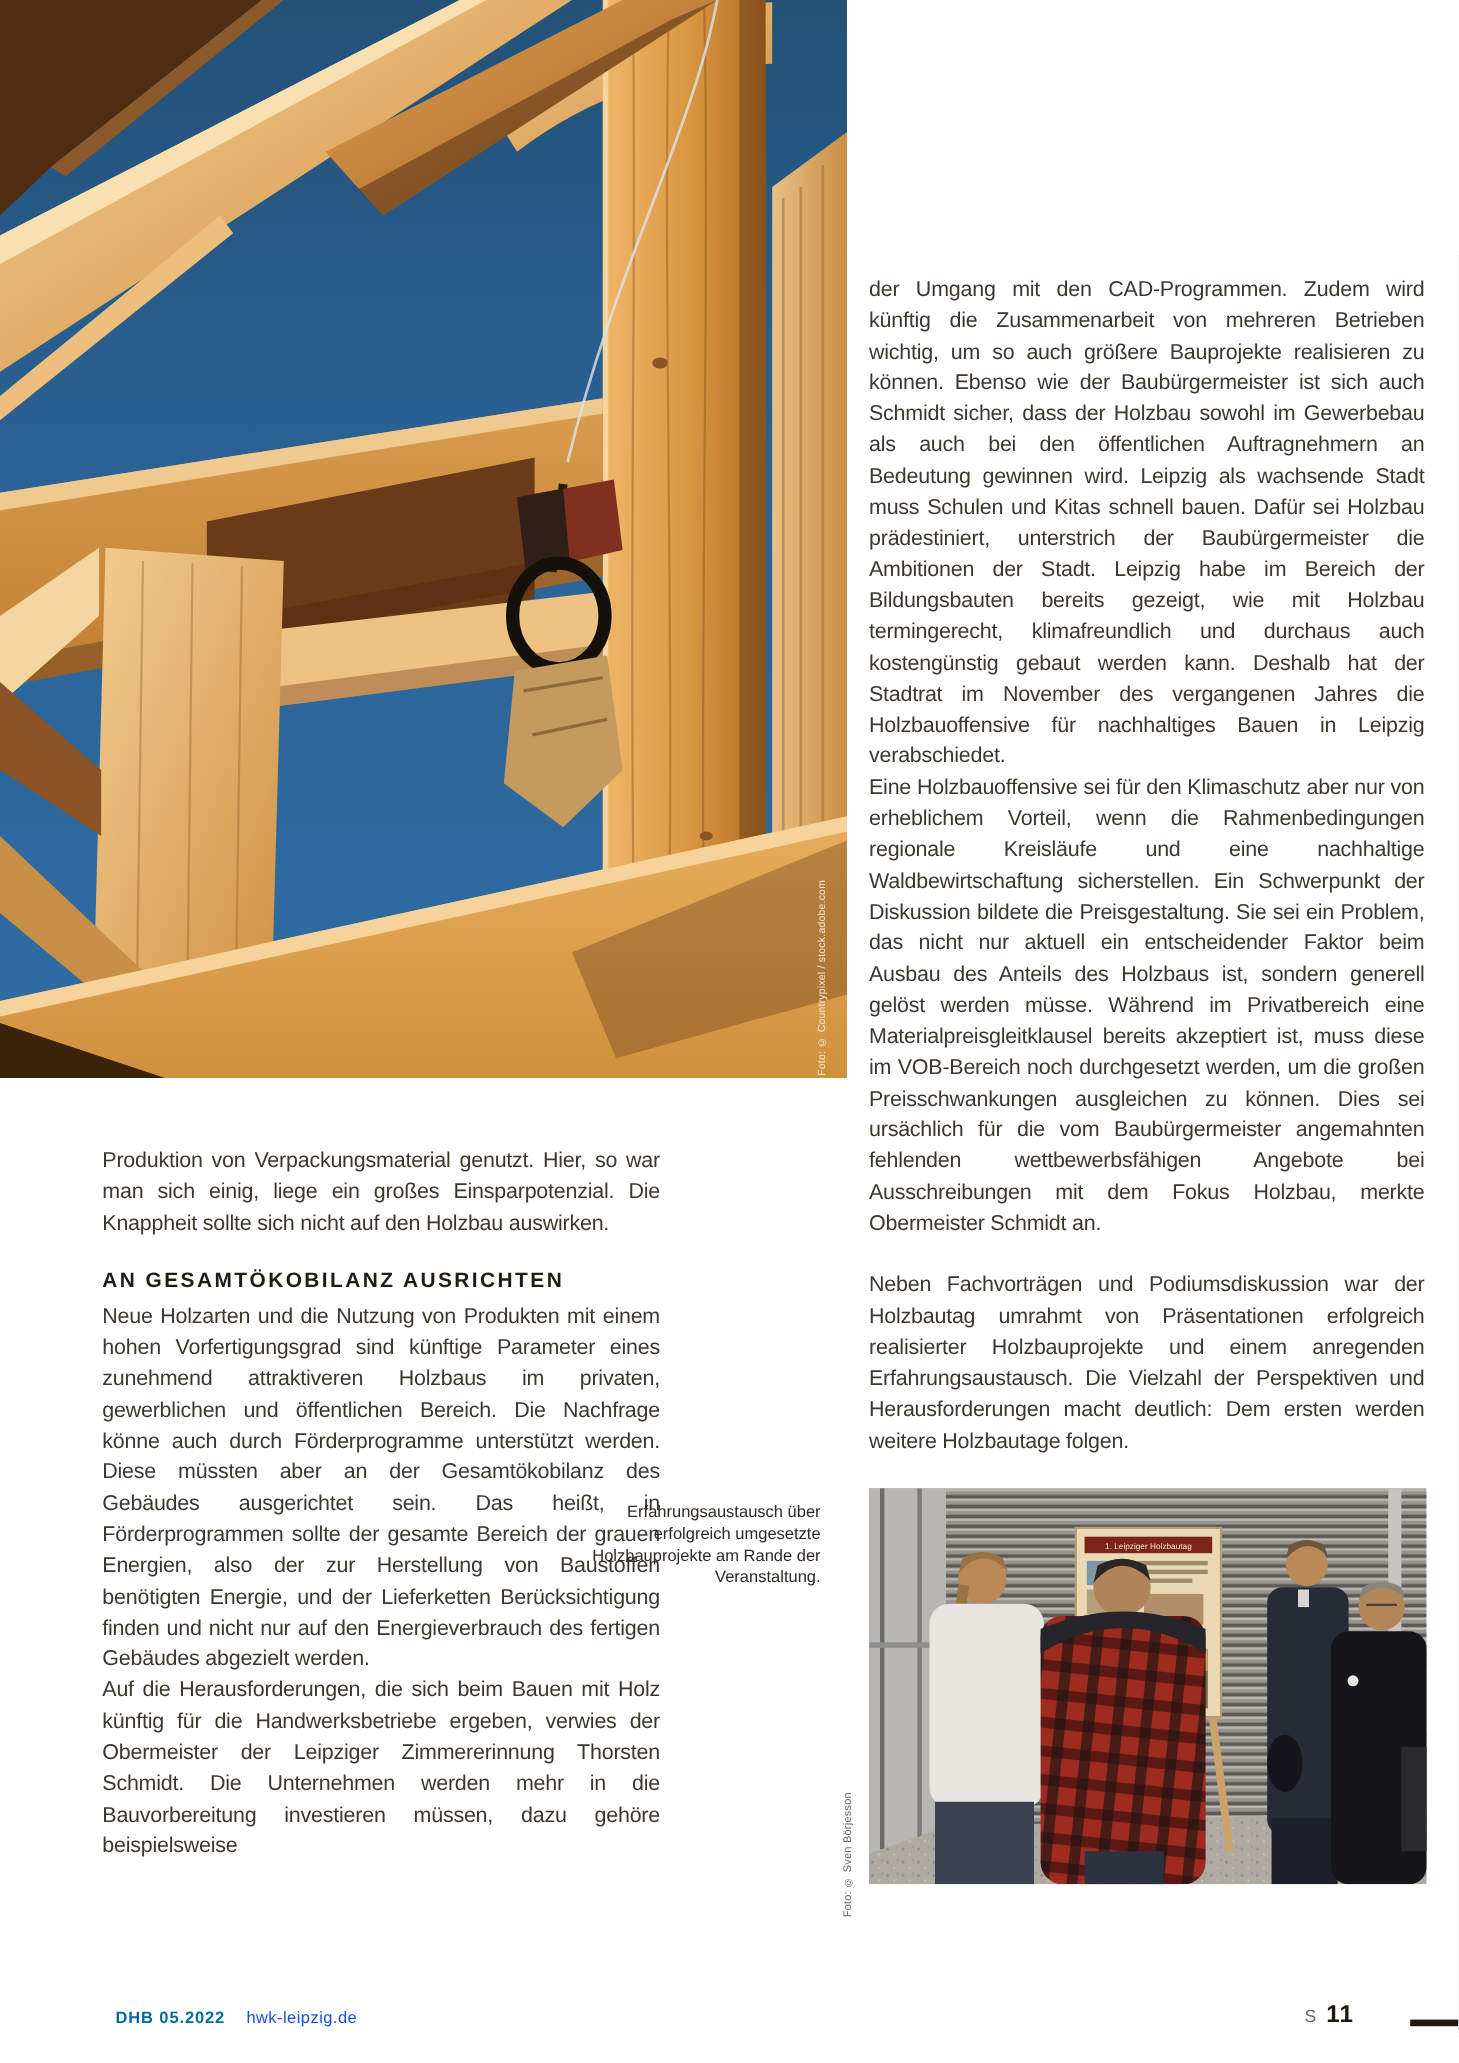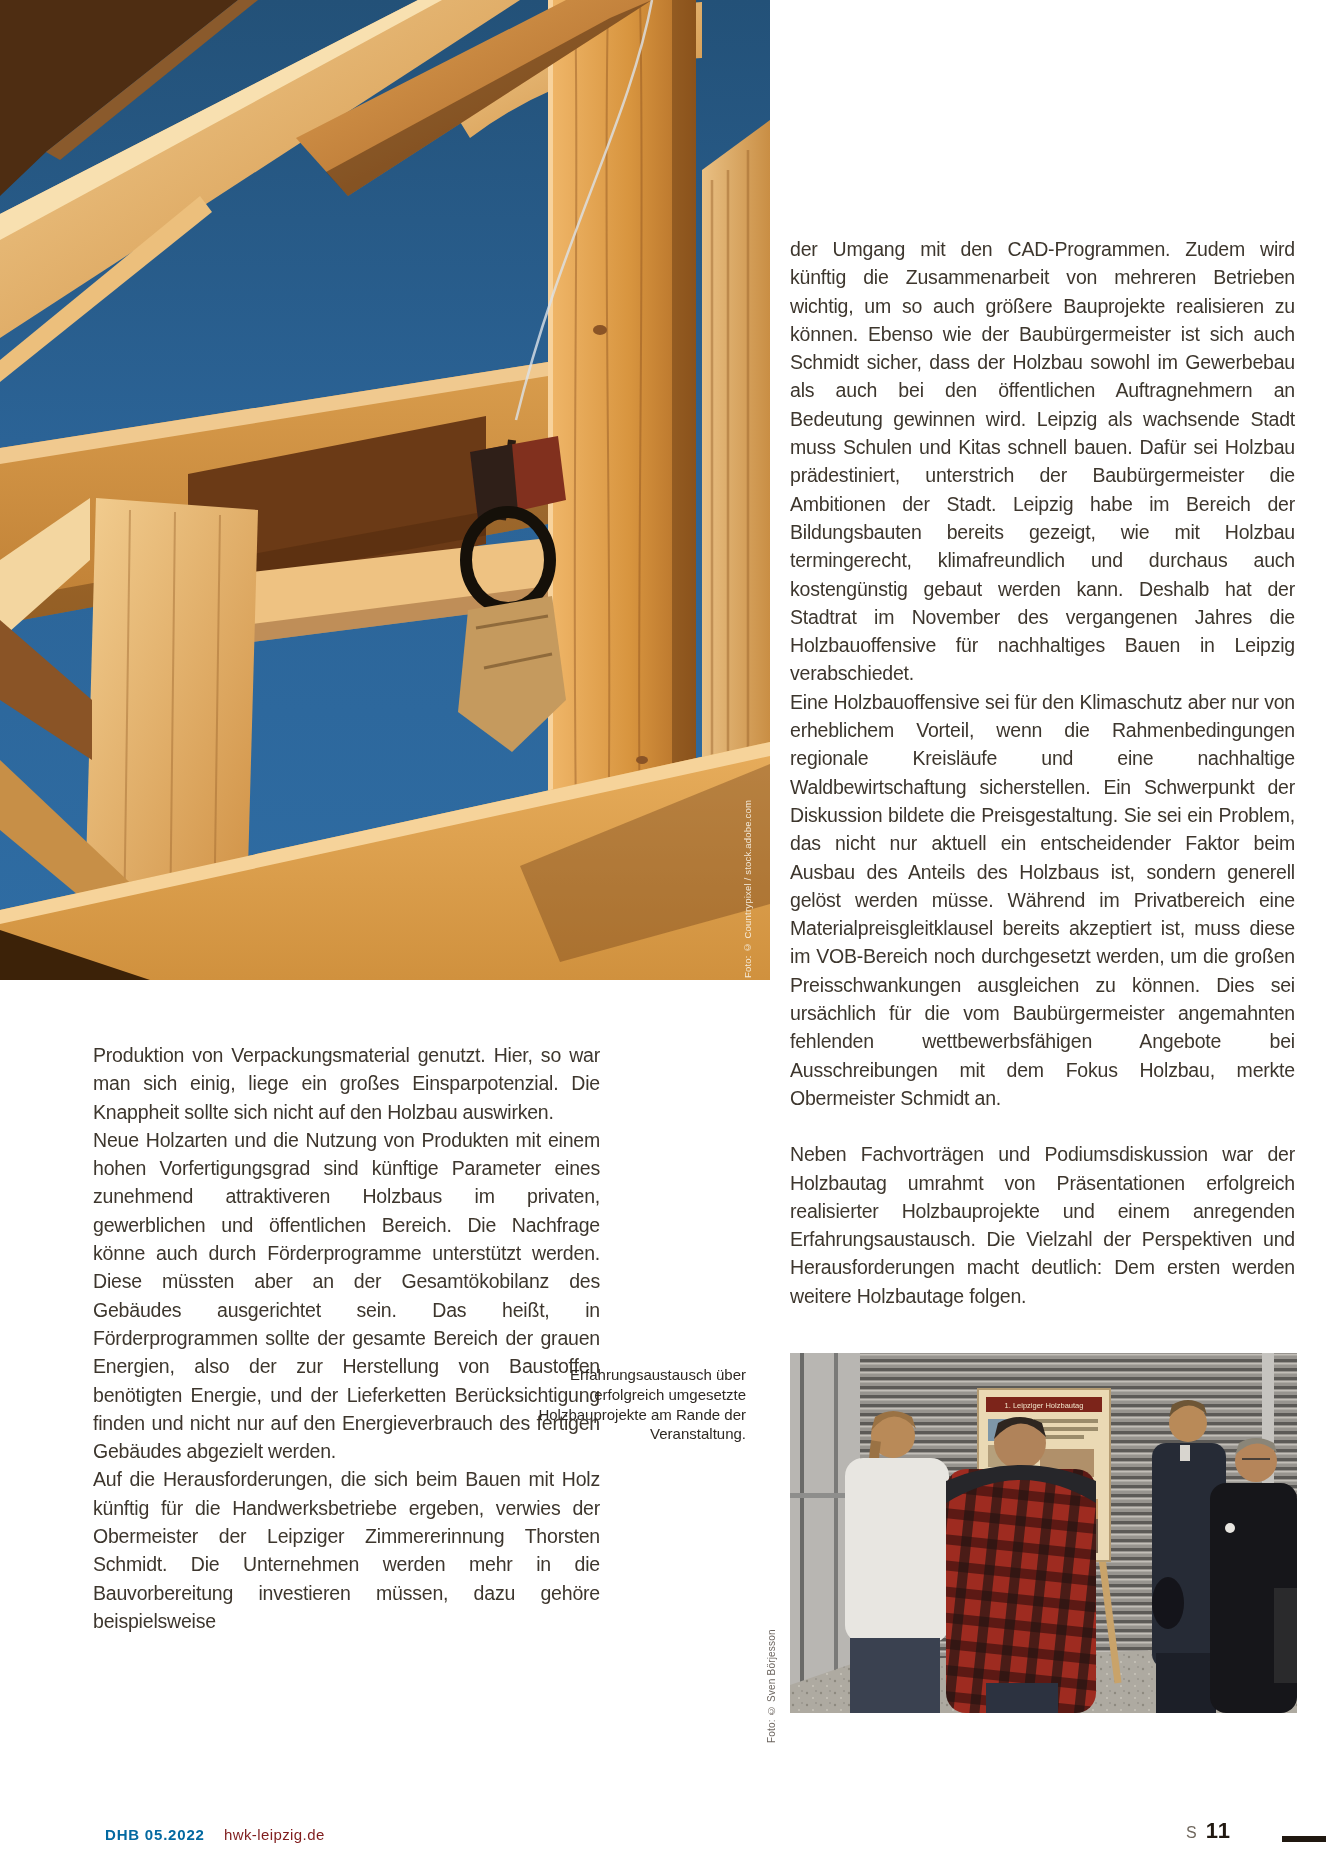--- a/index.html
+++ b/index.html
@@ -13,39 +13,39 @@
   .photo-top svg,.photo-bottom svg{display:block;width:100%;height:100%;}
   
   .vcredit{
     position:absolute;writing-mode:vertical-rl;transform:rotate(180deg);
     font-size:9.5px;letter-spacing:.2px;white-space:nowrap;
   }
   .vcredit-top{left:742px;top:808px;height:170px;color:rgba(248,242,230,.93);}
   .vcredit-bottom{left:766px;top:1618px;height:125px;color:#6d6660;font-size:10px;}
   
   .col{position:absolute;}
-  .col-right{left:790px;top:235px;width:505px;}
+  .col-right{left:790px;top:249px;width:505px;}
   .col-left{left:93px;top:1041px;width:507px;}
   p.body{
     margin:0;text-align:justify;font-size:19.5px;line-height:28.3px;
     color:#3d362d;letter-spacing:-0.2px;
   }
   p.para-gap{margin-top:28px;}
   h3.sec{
     margin:27px 0 6px 0;font-size:19px;line-height:24px;font-weight:bold;
     letter-spacing:2.2px;color:#221b12;
   }
   
   .caption{
     position:absolute;right:580px;top:1352px;width:215px;text-align:right;
     font-weight:normal;font-size:15px;line-height:19.8px;color:#2e2822;margin-top:13px;
   }
   
   .footer-issue{position:absolute;left:105px;top:1826px;font-size:15px;font-weight:bold;letter-spacing:.8px;color:#0369a1;}
-  .footer-site{position:absolute;left:224px;top:1826px;font-size:15px;letter-spacing:.4px;color:#7f1d1d;}
+  .footer-site{position:absolute;left:224px;top:1826px;font-size:15px;letter-spacing:.4px;color:#1d4ed8;}
   .footer-page{position:absolute;left:1186px;top:1818px;}
   .footer-page .s{font-size:16px;color:#6f675d;}
   .footer-page .num{font-size:22px;font-weight:bold;color:#201810;margin-left:9px;letter-spacing:1px;}
   .page-bar{position:absolute;left:1282px;top:1836px;width:44px;height:6px;background:#201810;}
 </style>
 </head>
 <body>
 
 <div class="page">
 
@@ -159,20 +159,21 @@
   </div>
 
   <div class="col col-right">
     <p class="body">der Umgang mit den CAD-Programmen. Zudem wird künftig die Zusammenarbeit von mehreren Betrieben wichtig, um so auch größere Bauprojekte realisieren zu können. Ebenso wie der Baubürgermeister ist sich auch Schmidt sicher, dass der Holzbau sowohl im Gewerbebau als auch bei den öffentlichen Auftragnehmern an Bedeutung gewinnen wird. Leipzig als wachsende Stadt muss Schulen und Kitas schnell bauen. Dafür sei Holzbau prädestiniert, unterstrich der Baubürgermeister die Ambitionen der Stadt. Leipzig habe im Bereich der Bildungsbauten bereits gezeigt, wie mit Holzbau termingerecht, klimafreundlich und durchaus auch kostengünstig gebaut werden kann. Deshalb hat der Stadtrat im November des vergangenen Jahres die Holzbauoffensive für nachhaltiges Bauen in Leipzig verabschiedet.</p>
     <p class="body">Eine Holzbauoffensive sei für den Klimaschutz aber nur von erheblichem Vorteil, wenn die Rahmenbedingungen regionale Kreisläufe und eine nachhaltige Waldbewirtschaftung sicherstellen. Ein Schwerpunkt der Diskussion bildete die Preisgestaltung. Sie sei ein Problem, das nicht nur aktuell ein entscheidender Faktor beim Ausbau des Anteils des Holzbaus ist, sondern generell gelöst werden müsse. Während im Privatbereich eine Materialpreisgleitklausel bereits akzeptiert ist, muss diese im VOB-Bereich noch durchgesetzt werden, um die großen Preisschwankungen ausgleichen zu können. Dies sei ursächlich für die vom Baubürgermeister angemahnten fehlenden wettbewerbsfähigen Angebote bei Ausschreibungen mit dem Fokus Holzbau, merkte Obermeister Schmidt an.</p>
     <p class="body para-gap">Neben Fachvorträgen und Podiumsdiskussion war der Holzbautag umrahmt von Präsentationen erfolgreich realisierter Holzbauprojekte und einem anregenden Erfahrungsaustausch. Die Vielzahl der Perspektiven und Herausforderungen macht deutlich: Dem ersten werden weitere Holzbautage folgen.</p>
   </div>
 
   <div class="col col-left">
     <p class="body">Produktion von Verpackungsmaterial genutzt. Hier, so war man sich einig, liege ein großes Einsparpotenzial. Die Knappheit sollte sich nicht auf den Holzbau auswirken.</p>
+    <h3 class="sec">AN GESAMTÖKOBILANZ AUSRICHTEN</h3>
     <p class="body">Neue Holzarten und die Nutzung von Produkten mit einem hohen Vorfertigungsgrad sind künftige Parameter eines zunehmend attraktiveren Holzbaus im privaten, gewerblichen und öffentlichen Bereich. Die Nachfrage könne auch durch Förderprogramme unterstützt werden. Diese müssten aber an der Gesamtökobilanz des Gebäudes ausgerichtet sein. Das heißt, in Förderprogrammen sollte der gesamte Bereich der grauen Energien, also der zur Herstellung von Baustoffen benötigten Energie, und der Lieferketten Berücksichtigung finden und nicht nur auf den Energieverbrauch des fertigen Gebäudes abgezielt werden.</p>
     <p class="body">Auf die Herausforderungen, die sich beim Bauen mit Holz künftig für die Handwerksbetriebe ergeben, verwies der Obermeister der Leipziger Zimmererinnung Thorsten Schmidt. Die Unternehmen werden mehr in die Bauvorbereitung investieren müssen, dazu gehöre beispielsweise</p>
   </div>
 
   <div class="caption">Erfahrungsaustausch über erfolgreich umgesetzte Holzbauprojekte am Rande der Veranstaltung.</div>
 
   <div class="photo-bottom">
     <svg viewBox="0 0 507 360" preserveAspectRatio="none">
       <defs>
         <pattern id="blinds" width="8" height="9" patternUnits="userSpaceOnUse">

